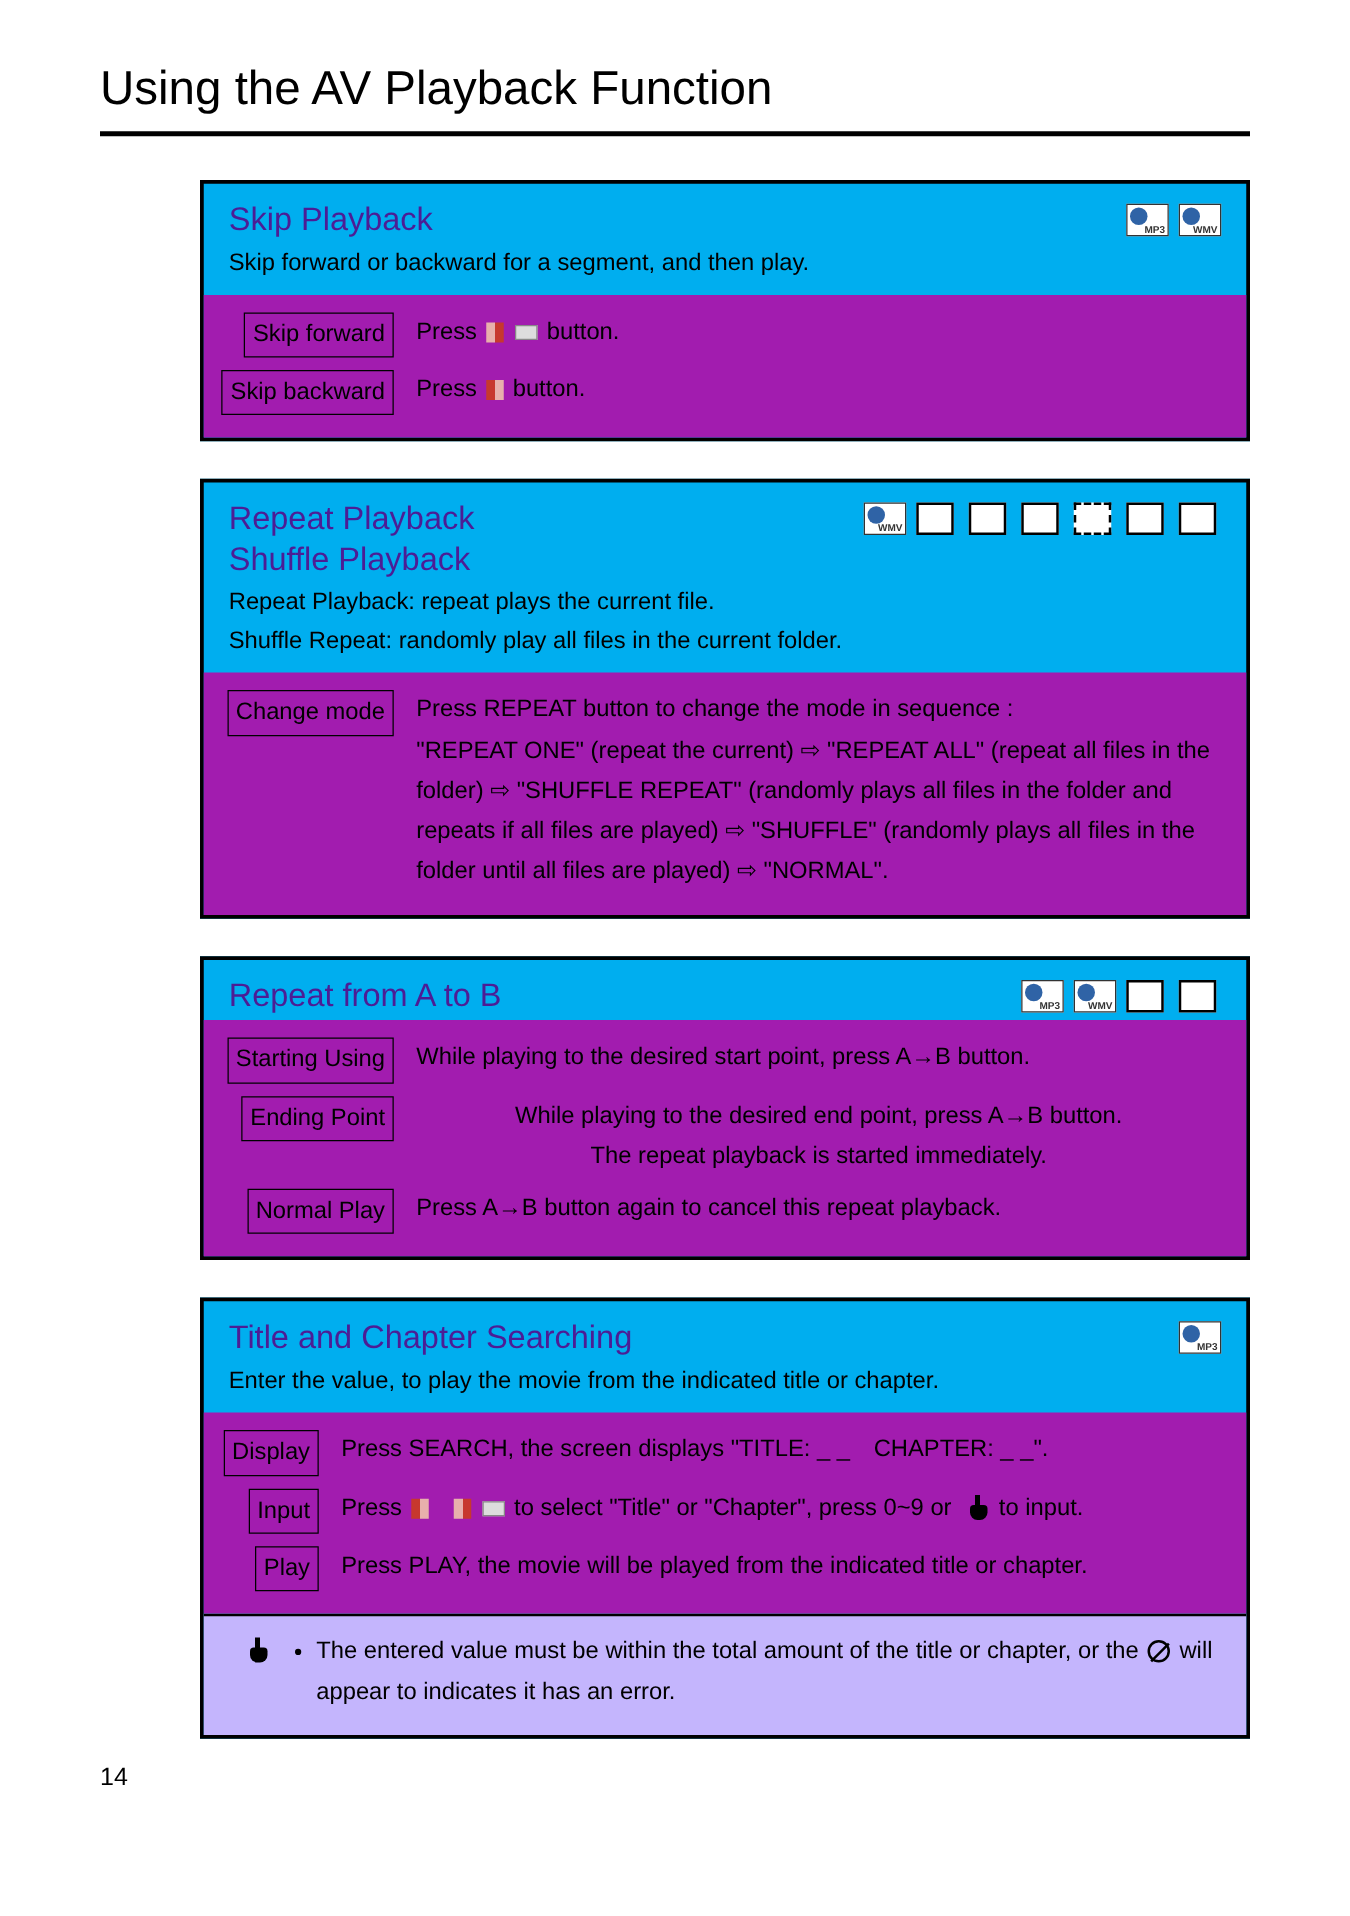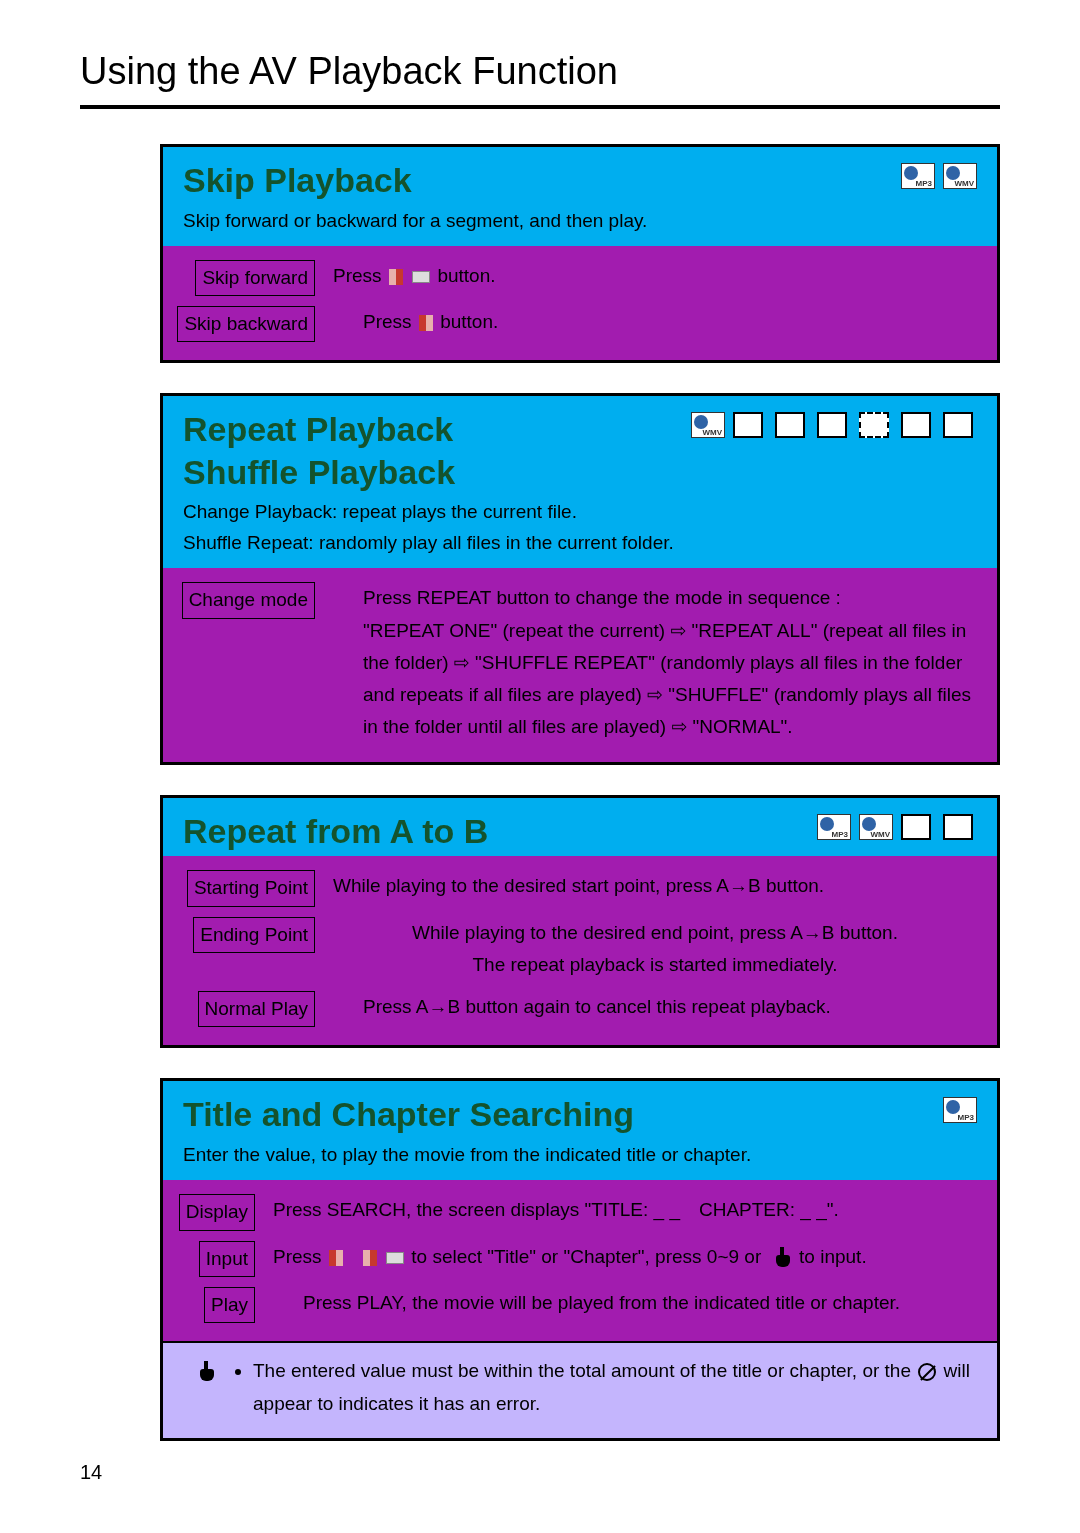--- a/index.html
+++ b/index.html
@@ -27,23 +27,23 @@
     margin: 0 0 30px 80px;
     padding: 0;
   }
   .panel-header {
     display: flex;
     justify-content: space-between;
     align-items: flex-start;
     padding: 12px 20px 4px 20px;
   }
   .panel-title {
-    font-size: 34px;
-    font-weight: bold;
-    color: #14532d;
+    font-size: 26px;
+    font-weight: normal;
+    color: #4c1d95;
     line-height: 1.25;
   }
   .icon-row {
     display: flex;
     gap: 8px;
     margin-top: 2px;
   }
   .panel-icon {
     width: 34px;
     height: 30px;
@@ -95,21 +95,21 @@
     background: #a21caf;
     padding: 14px 20px 18px 20px;
     font-size: 19px;
     line-height: 1.7;
   }
   .row {
     display: flex;
     align-items: flex-start;
     margin-bottom: 10px;
   }
-  .row:last-child { margin-bottom: 0; gap: 30px; }
+  .row:last-child { margin-bottom: 0; }
   .row-label-col {
     width: 150px;
     flex-shrink: 0;
     display: flex;
     justify-content: flex-end;
     padding-right: 18px;
   }
   .row-label-col.narrow { width: 90px; }
   .label-box {
     border: 1.5px solid #000;
@@ -254,21 +254,21 @@
         </span>
       <span class="panel-icon">
           <span class="box-outline"></span>
         </span>
       <span class="panel-icon">
           <span class="box-outline"></span>
         </span>
     </div>
   </div>
   <div class="panel-sub">
-    <span>Change Playback: repeat plays the current file.</span><br>
+    <span>Repeat Playback: repeat plays the current file.</span><br>
     <span>Shuffle Repeat: randomly play all files in the current folder.</span>
   </div>
   <div class="panel-body">
     <div class="row">
       <div class="row-label-col">
           <span class="label-box">Change mode</span>
         </div>
       <div class="row-text arrow-char" style="white-space:pre-line;">Press REPEAT button to change the mode in sequence :
 "REPEAT ONE" (repeat the current) ⇨ "REPEAT ALL" (repeat all files in the folder) ⇨ "SHUFFLE REPEAT" (randomly plays all files in the folder and repeats if all files are played) ⇨ "SHUFFLE" (randomly plays all files in the folder until all files are played) ⇨ "NORMAL".</div>
     </div>
@@ -295,21 +295,21 @@
           <span class="box-outline"></span>
         </span>
       <span class="panel-icon">
           <span class="box-outline"></span>
         </span>
     </div>
   </div>
   <div class="panel-body">
     <div class="row">
       <div class="row-label-col">
-          <span class="label-box">Starting Point</span>
+          <span class="label-box">Starting Using</span>
         </div>
       <div class="row-text" style="white-space:pre-line;">While playing to the desired start point, press A→B button.</div>
     </div>
     <div class="row">
       <div class="row-label-col">
           <span class="label-box">Ending Point</span>
         </div>
       <div class="row-text" style="white-space:pre-line;text-align:center;">While playing to the desired end point, press A→B button.
 The repeat playback is started immediately.</div>
     </div>

